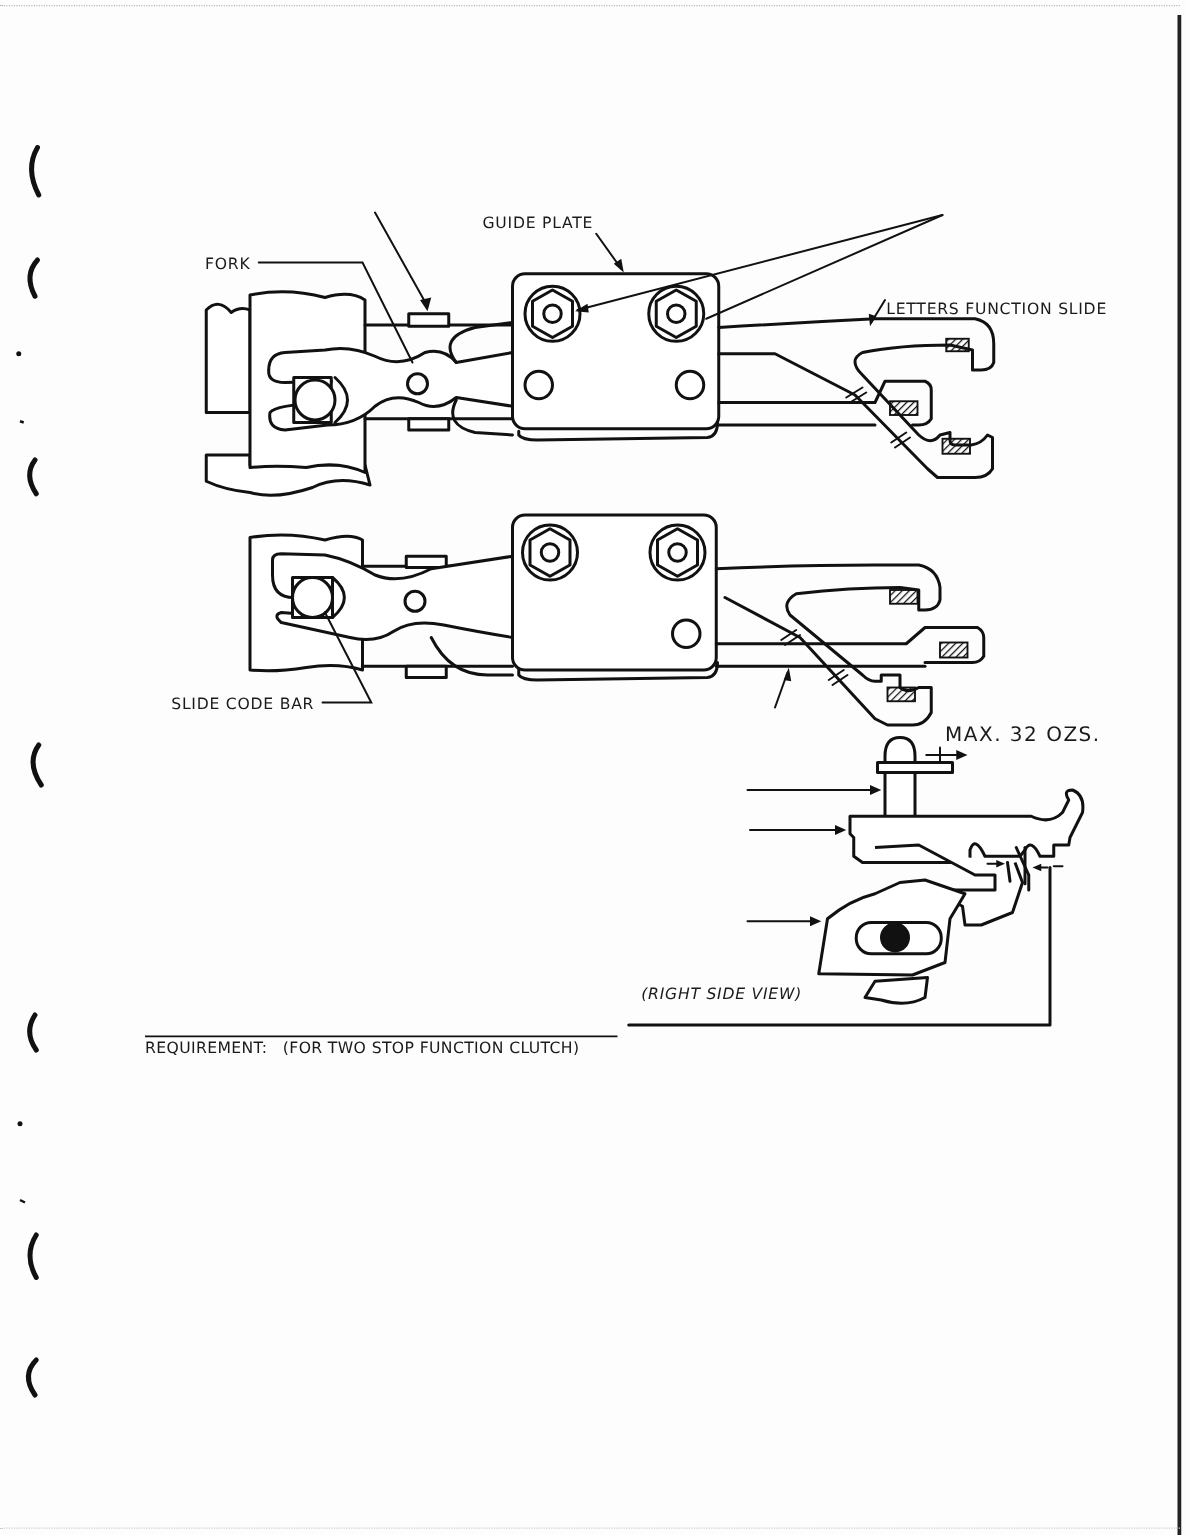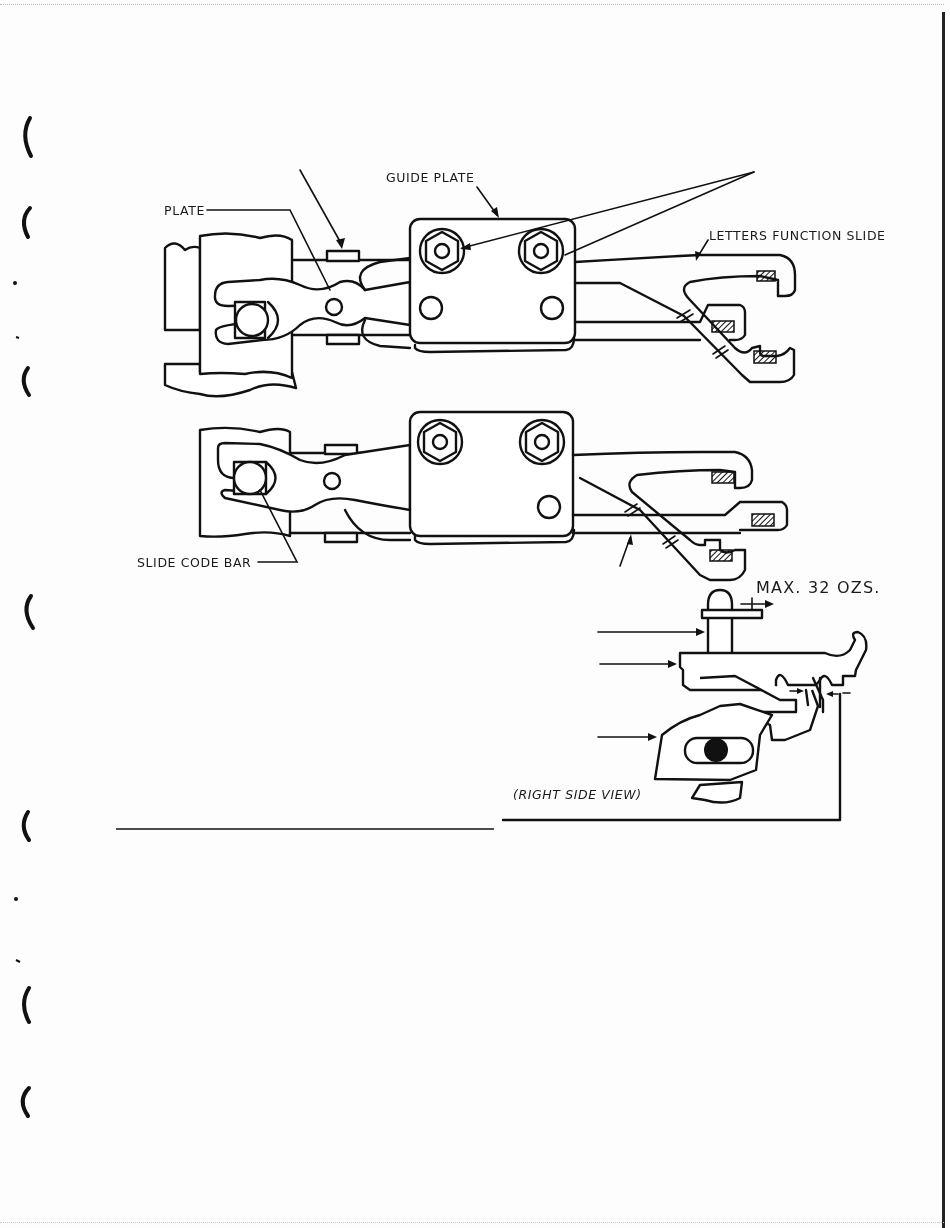--- a/index.html
+++ b/index.html
@@ -171,20 +171,24 @@
       <path d="M826,694 L833,691 L833,697 Z" fill="#111"></path>
       <path class="thin" d="M843,693 L850,693"></path>
 
       <path class="ln" d="M503,820 L840,820 L840,694"></path>
     </g>
 
     <path d="M116,829 L494,829" stroke="#111" stroke-width="1.4"></path>
   </svg>
 
   <span class="lbl" style="left:386px; top:170px;">GUIDE PLATE</span>
-  <span class="lbl" style="left:164px; top:203px;">PLATE</span>
-  <span class="lbl" style="left:709px; top:228px;">LETTERS FUNCTION SLIDE</span>
+  <span class="lbl" style="left:164px; top:203px;">FORK</span>
+  <span class="lbl" style="left:709px; top:239px;">LETTERS FUNCTION SLIDE</span>
   <span class="lbl" style="left:137px; top:555px;">SLIDE CODE BAR</span>
   <span class="lbl" style="left:756px; top:578px; font-size:16px; letter-spacing:1.2px;">MAX. 32 OZS.</span>
   <span class="lbl" style="left:513px; top:787px;font-style:italic;">(RIGHT SIDE VIEW)</span>
 
+  <div class="req" style="left:116px; top:830px;">
+    <span>REQUIREMENT:</span>
+    <span style="margin-left:8px;">(FOR TWO STOP FUNCTION CLUTCH)</span>
+  </div>
 
 </div>
 
 </body></html>

